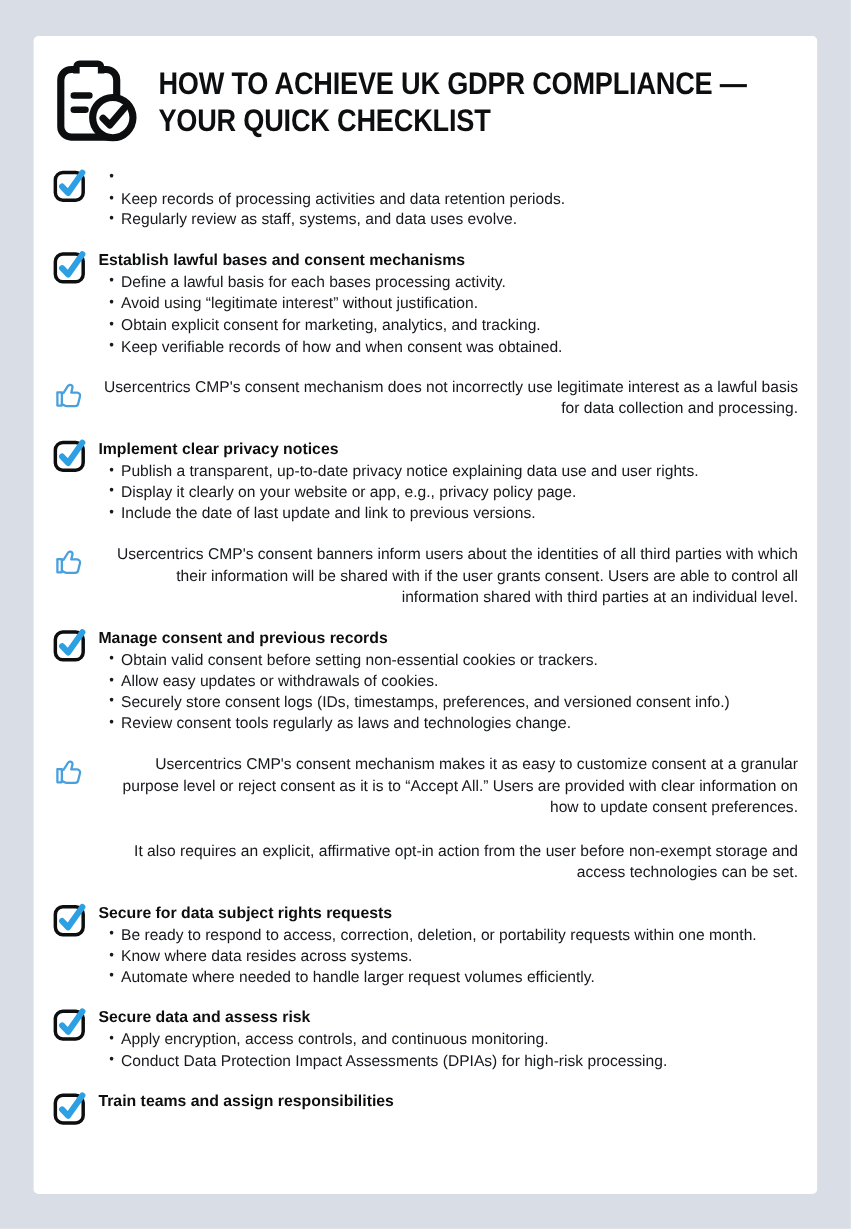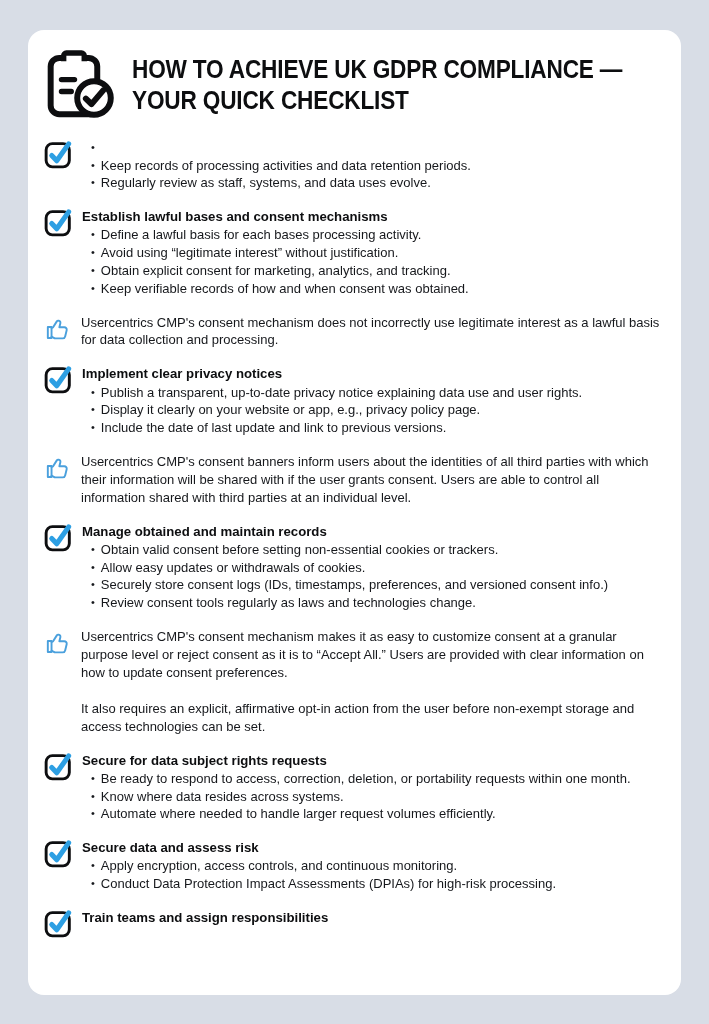--- a/index.html
+++ b/index.html
@@ -8,21 +8,21 @@
     background: var(--page-bg, #d8dde6);
     font-family: "Liberation Sans", sans-serif;
     color: #16181c;
     overflow: hidden;
   }
   .card {
     box-sizing: border-box;
     margin: 30px 28px 29px 28px;
     width: 653px; height: 965px;
     background: #ffffff;
-    border-radius: 16px;
+    border-radius: 4px;
     padding: 12px 16px 16px 16px;
     overflow: hidden;
   }
   
   .header { display: flex; align-items: center; gap: 14px; margin: 4px 0 8px 0; }
   .clipboard-icon { flex: 0 0 auto; width: 74px; height: 78px; }
   .title { font-weight: bold; font-size: 26px; line-height: 1.2; color: #0d0e10;
            letter-spacing: -0.2px; transform: scaleX(0.87); transform-origin: left center;
            white-space: nowrap; }
   
@@ -31,21 +31,21 @@
   .check-item { display: flex; gap: 9px; margin-top: 15px; }
   .checkbox { flex: 0 0 auto; width: 29px; height: 29px; margin-top: 1px; }
   .item-body { flex: 1 1 auto; }
   .item-title { font-size: 13.2px; font-weight: bold; line-height: 1.45; color: #0d0e10; }
   .bullet { display: flex; gap: 6px; margin-left: 9px; font-size: 13px; line-height: 1.37; }
   .bullet .dot { flex: 0 0 auto; font-size: 11px; line-height: 1.6; }
   
   .note { display: flex; gap: 10px; margin-top: 16px; }
   .thumb { flex: 0 0 auto; width: 27px; height: 27px; margin-top: 1px; }
   .note-paragraphs { flex: 1 1 auto; }
-  .note-p { font-size: 13px; line-height: 1.38; }
+  .note-p { font-size: 13px; line-height: 1.38; text-align: right; }
   .note-p + .note-p { margin-top: 18px; }
   .check-stroke { stroke: var(--accent, #2d9fe3); }
   .thumb-stroke { stroke: var(--note-blue, #4aa0dd); }
 </style>
 </head>
 <body>
 
 <div class="card">
 
   <div class="header">
@@ -157,21 +157,21 @@
           <div class="note-p">Usercentrics CMP's consent banners inform users about the identities of all third parties with which their information will be shared with if the user grants consent. Users are able to control all information shared with third parties at an individual level.</div>
         </div>
   </div>
 
   <div class="check-item">
     <svg class="checkbox" viewBox="0 0 30 30" overflow="visible" xmlns="http://www.w3.org/2000/svg">
       <rect x="2.2" y="3.8" width="24" height="24" rx="6.5" fill="none" stroke="#0d0e10" stroke-width="3"></rect>
       <path class="check-stroke" d="M8 16 L13.2 21.5 L25.5 4" fill="none" stroke-width="5.2" stroke-linecap="round" stroke-linejoin="round"></path>
     </svg>
     <div class="item-body">
-      <div class="item-title">Manage obtained and maintain records</div>
+      <div class="item-title">Manage consent and previous records</div>
       <div>
             <div class="bullet">
               <span class="dot">•</span>
               <span>Obtain valid consent before setting non-essential cookies or trackers.</span>
             </div>
             <div class="bullet">
               <span class="dot">•</span>
               <span>Allow easy updates or withdrawals of cookies.</span>
             </div>
             <div class="bullet">

